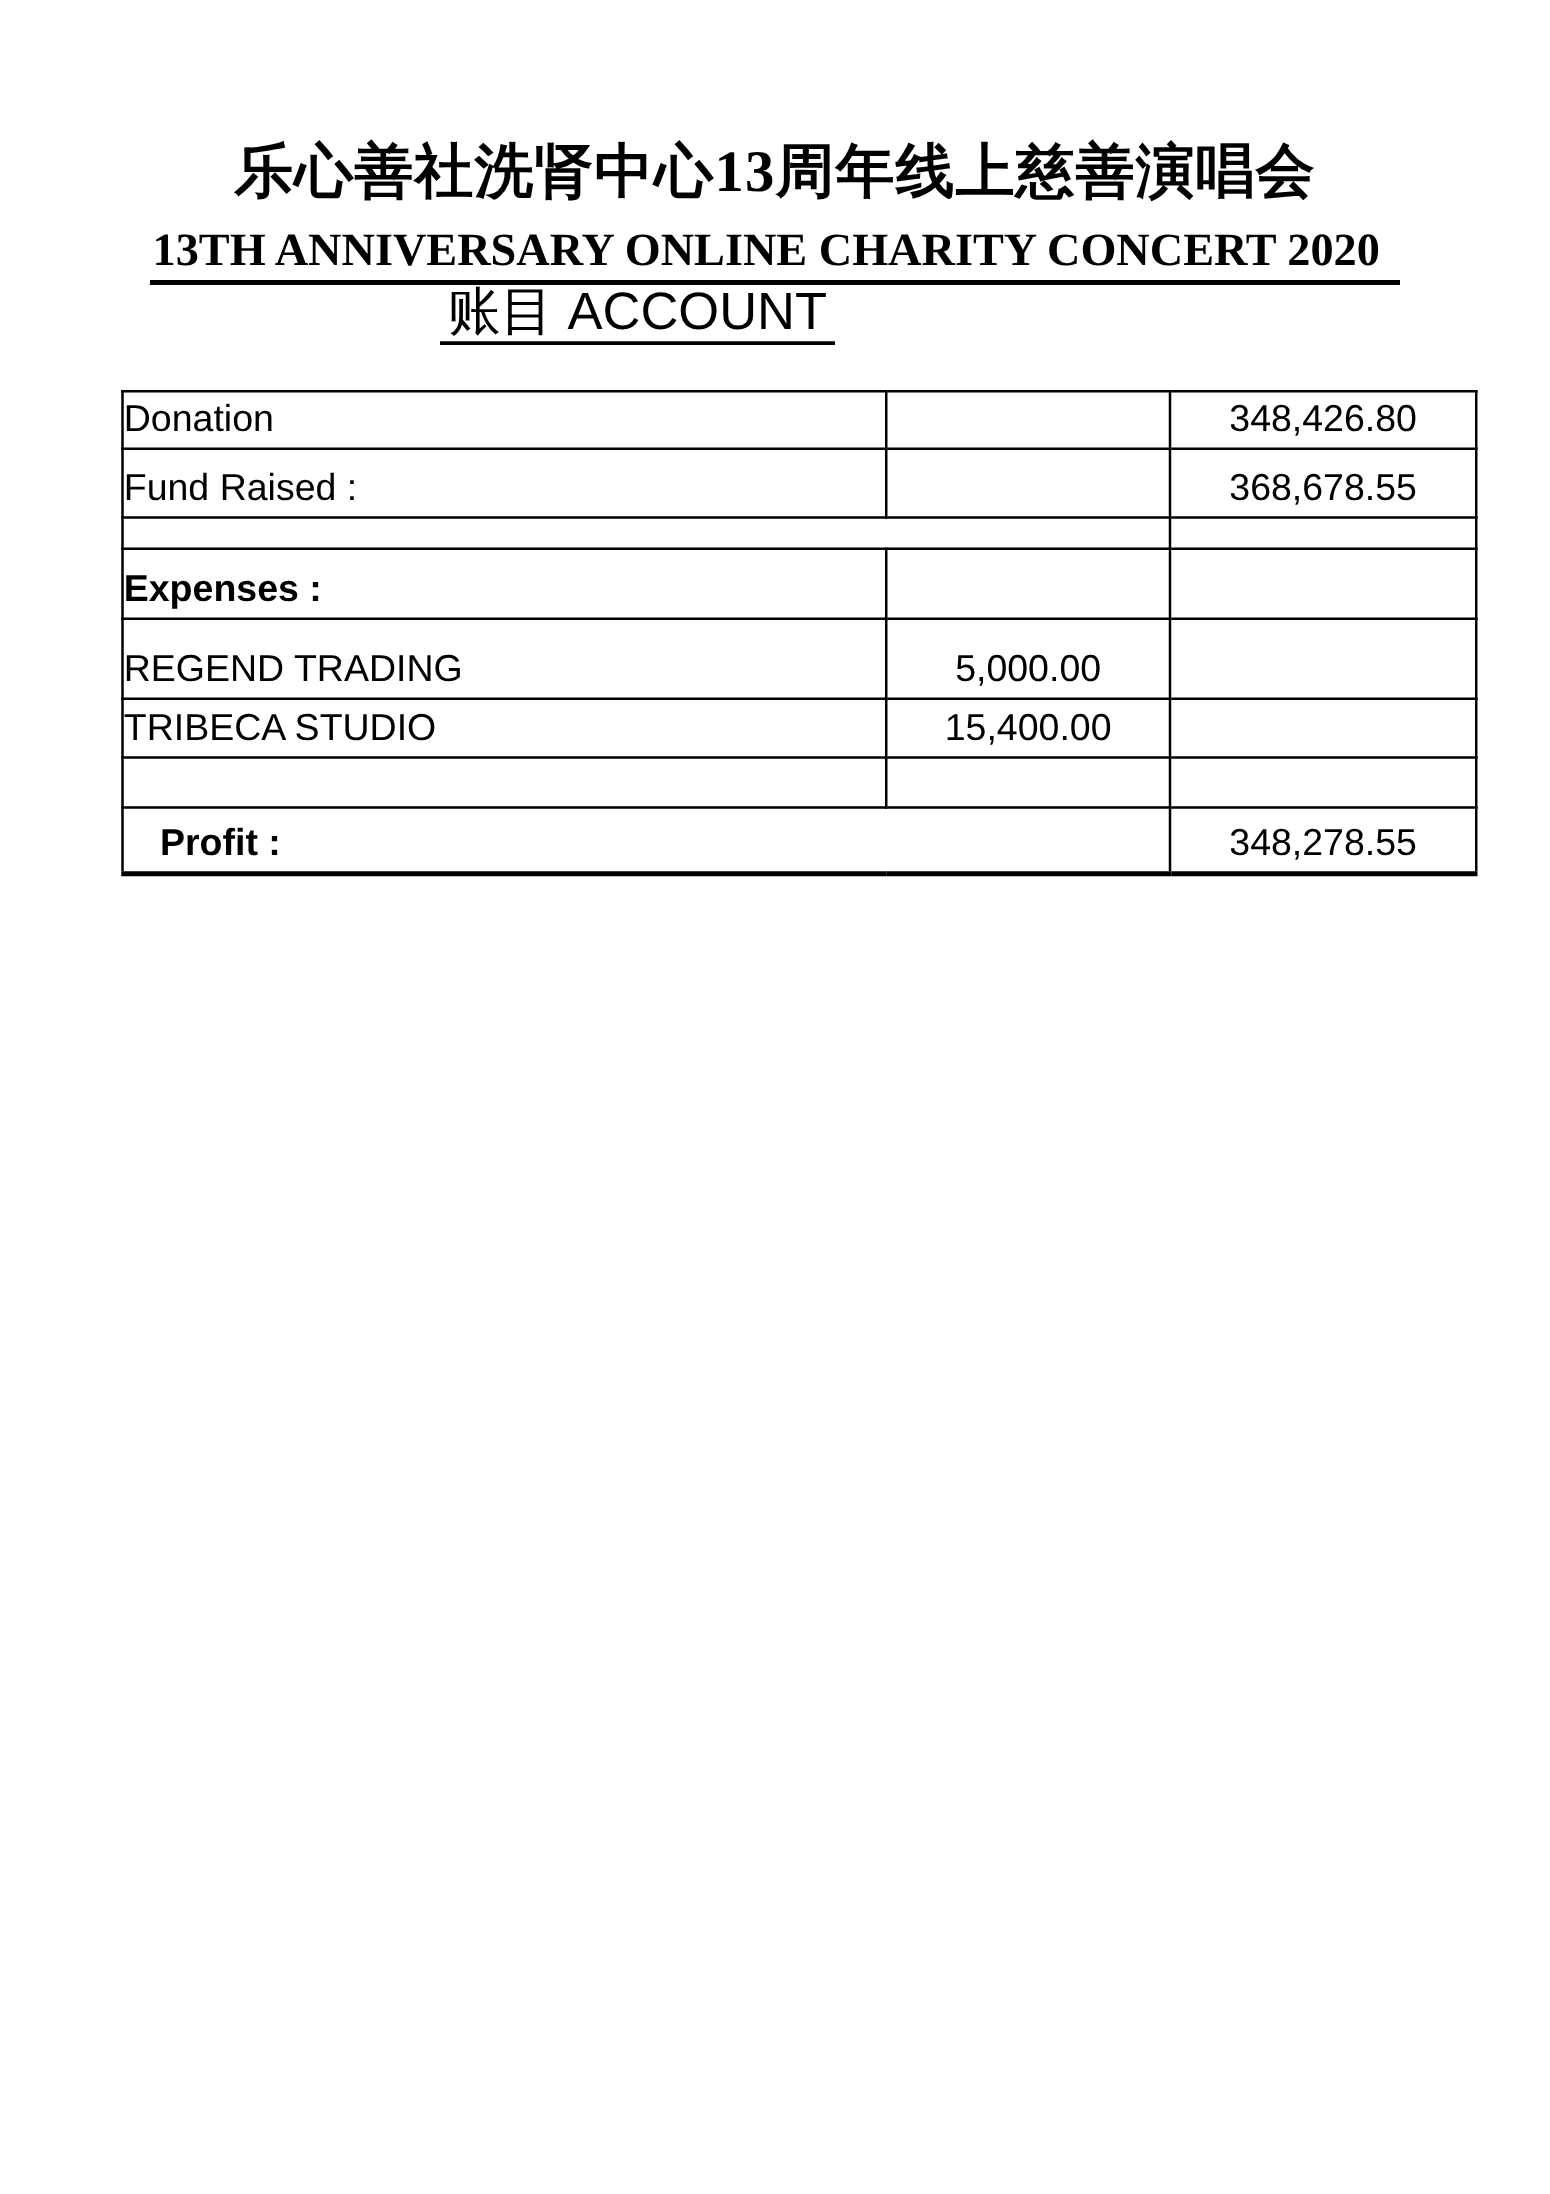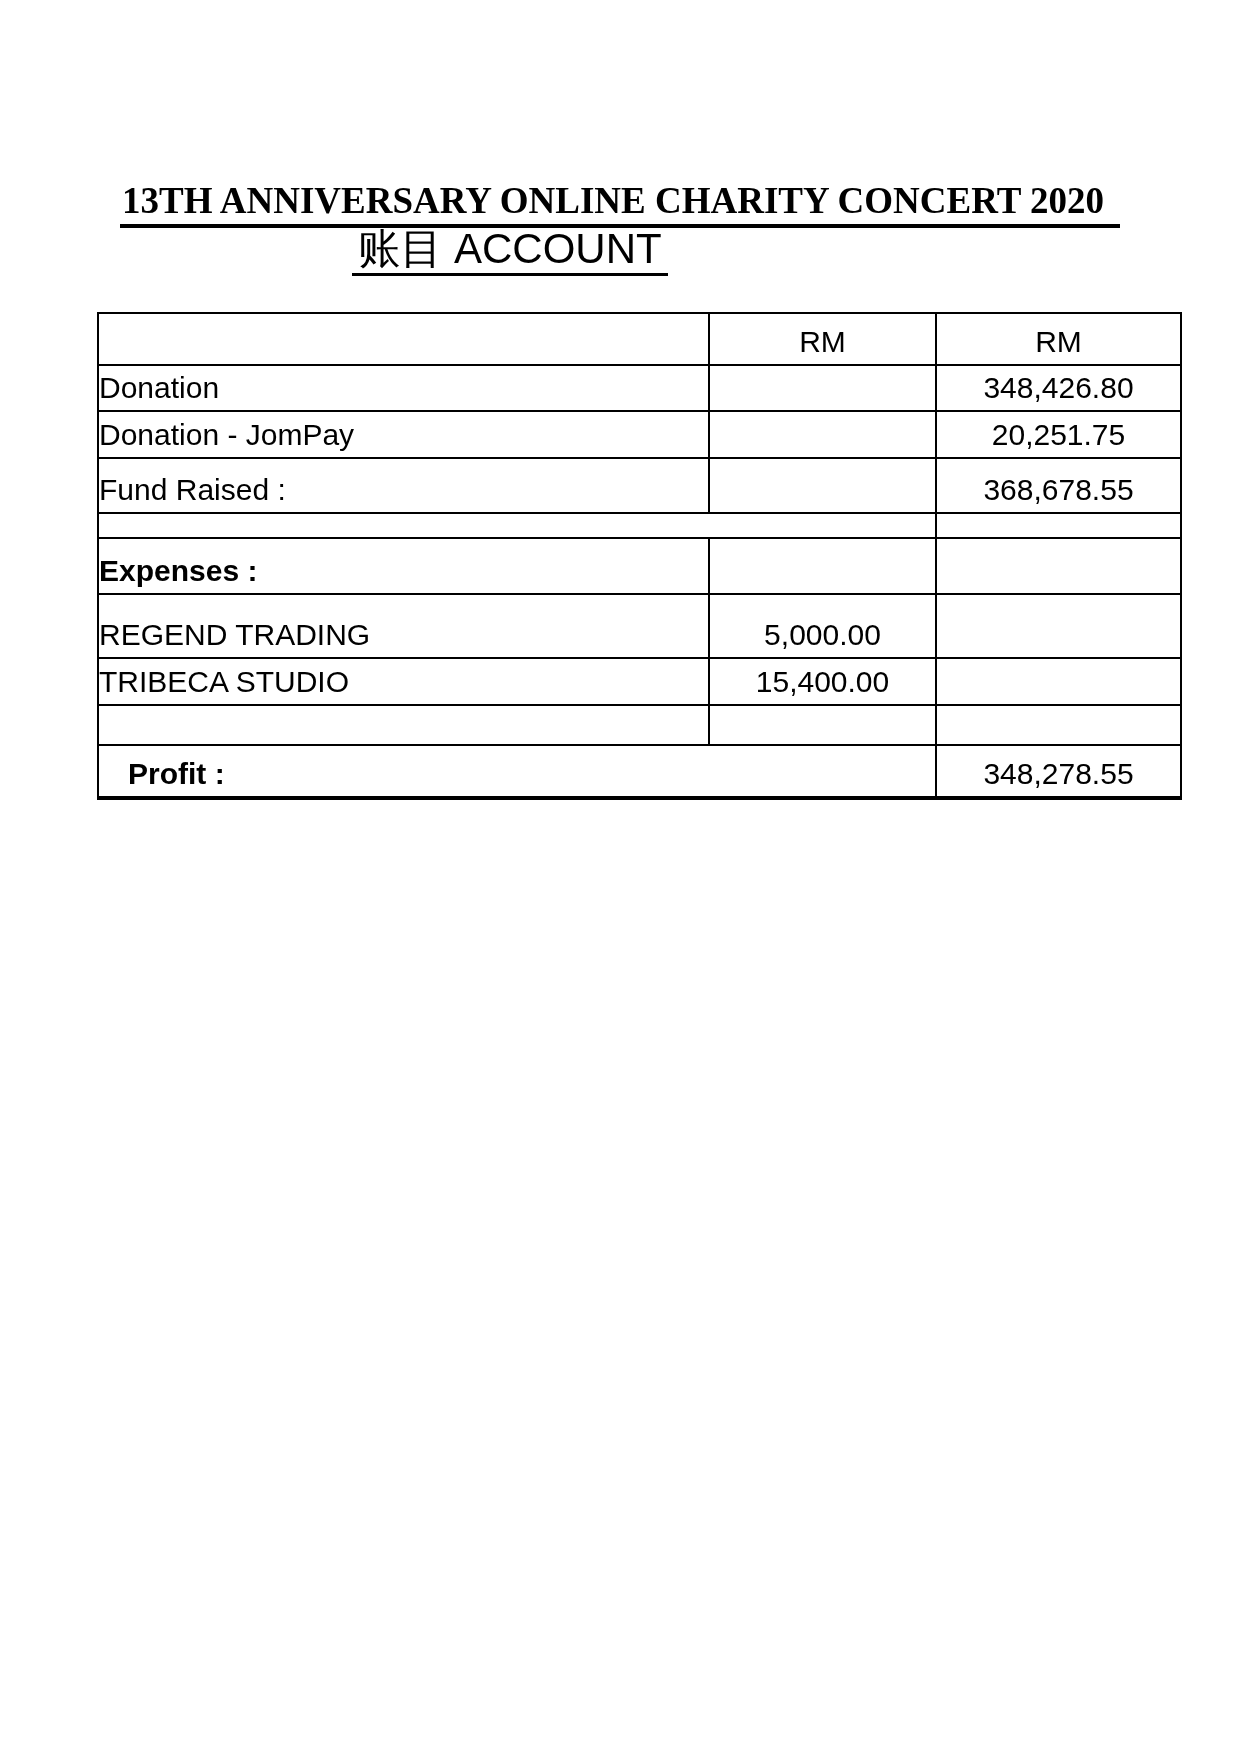--- a/index.html
+++ b/index.html
@@ -87,54 +87,45 @@
   td.c-head  { text-align: center; padding-bottom: 7px; }
   tr.r-bold td { font-weight: bold; }
   tr.r-profit td { border-bottom-width: 4px; }
   tr.r-profit td.c-label { padding-left: 29px; }
 </style>
 </head>
 <body>
 
 <div class="page">
 
+  <div class="title-zh">乐心善社洗肾中心13周年线上慈善演唱会</div>
 
   <div class="title-en-wrap">
     <span class="title-en">13TH ANNIVERSARY ONLINE CHARITY CONCERT 2020</span>
   </div>
 
   <div class="section-heading-wrap">
     <span class="section-heading">账目 ACCOUNT</span>
   </div>
 
   <table class="account">
     <colgroup>
       <col style="width:611px">
       <col style="width:227px">
       <col style="width:245px">
     </colgroup>
 
     <tbody>
-        <tr style="height:52px">
-      <td class="c-label"></td>
-      <td class="c-head">RM</td>
-      <td class="c-head">RM</td>
-    </tr>
 
     <tr style="height:46px">
       <td class="c-label">Donation</td>
       <td class="c-num"></td>
       <td class="c-num">348,426.80</td>
     </tr>
 
-    <tr style="height:47px">
-      <td class="c-label">Donation - JomPay</td>
-      <td class="c-num"></td>
-      <td class="c-num">20,251.75</td>
-    </tr>
 
     <tr style="height:55px">
       <td class="c-label">Fund Raised :</td>
       <td class="c-num"></td>
       <td class="c-num">368,678.55</td>
     </tr>
 
     <tr style="height:25px">
       <td class="c-label" colspan="2"></td>
       <td class="c-num"></td>

